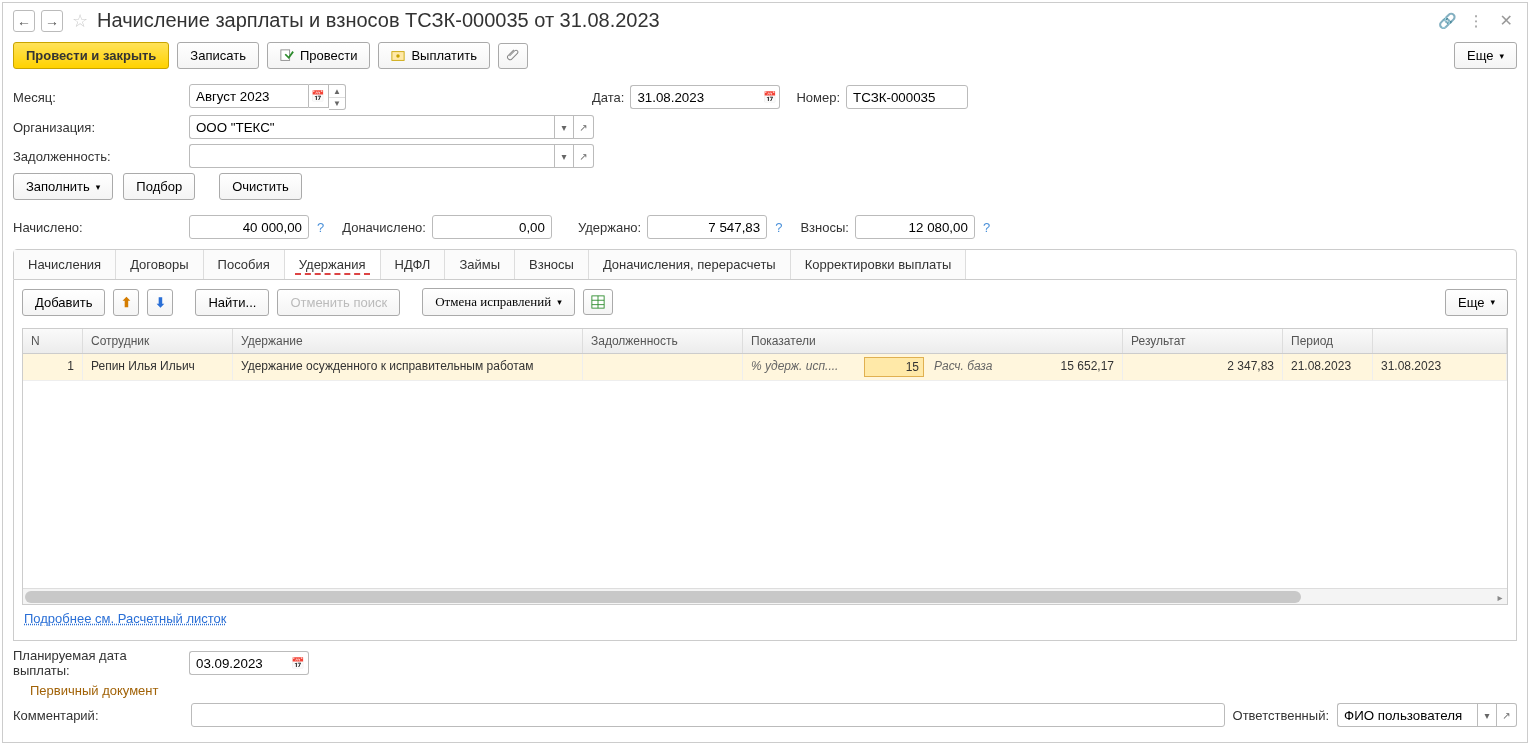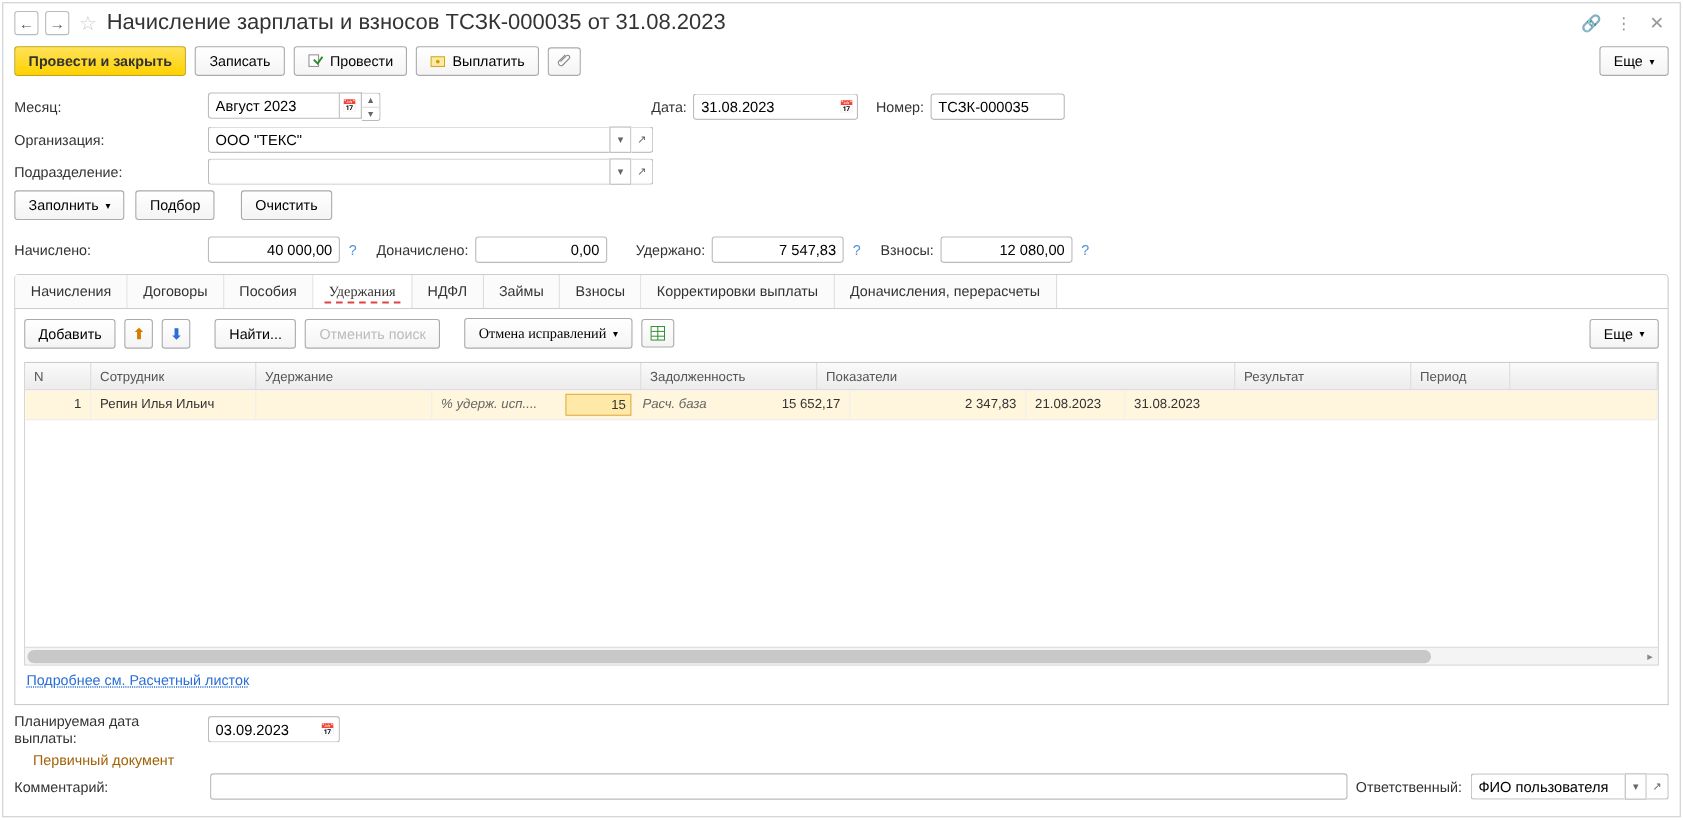--- a/index.html
+++ b/index.html
@@ -39,21 +39,21 @@
 .combo-btn:last-child { border-radius: 0 3px 3px 0; }
 .combo-wide .input { width: 365px; }
 .gap40 { margin-left: 20px; }
 
 .totals-row { display: flex; align-items: center; padding: 6px 10px; gap: 6px; }
 .totals-row .input { text-align: right; width: 120px; }
 .help-q { color: #4a90d9; font-size: 13px; margin-left:2px; margin-right:12px; cursor:pointer; }
 
 .tabs { display: flex; border: 1px solid #ccc; border-radius: 4px 4px 0 0; margin: 4px 10px 0 10px; background:#fff; }
 .tab { padding: 7px 14px; border-right: 1px solid #ddd; cursor: pointer; background:#fbfbfb; }
-.tab.active { background: #fff; position: relative; font-family: Liberation Serif, serif; }
+.tab.active { background: #fff; position: relative; }
 .tab.active .underline { position:absolute; left:10px; right:10px; bottom:4px; border-bottom: 2px dashed #d44; }
 
 .panel { border: 1px solid #ccc; border-top: none; margin: 0 10px; flex:1; display:flex; flex-direction:column; padding:8px; min-height:0; }
 .panel-toolbar { display:flex; align-items:center; gap:8px; margin-bottom:12px; }
 .arrow-btn { width:26px; padding:5px 0; justify-content:center; }
 .arrow-up { color:#d47c00; font-weight:bold; }
 .arrow-down { color:#2a6fd6; font-weight:bold; }
 .btn-disabled { color:#bbb; }
 
 .grid-wrap { border:1px solid #ccc; flex:1; display:flex; flex-direction:column; min-height:0; position:relative; }
@@ -160,21 +160,21 @@
     <div class="form-row">
       <span class="lbl lbl-w">Организация:</span>
       <div class="combo combo-wide">
         <input class="input" value="ООО &quot;ТЕКС&quot;" style="">
         <span class="combo-btn">▾</span>
         <span class="combo-btn">↗</span>
       </div>
     </div>
 
     <div class="form-row">
-      <span class="lbl lbl-w">Подразделение:</span>
+      <span class="lbl lbl-w">Задолженность:</span>
       <div class="combo combo-wide">
         <input class="input" value="" style="">
         <span class="combo-btn">▾</span>
         <span class="combo-btn">↗</span>
       </div>
     </div>
 
     <div class="form-row" style="gap:10px;">
       <button class="btn">
           <span>Заполнить</span> 
@@ -201,22 +201,22 @@
   </div>
 
   <div class="tabs" id="tabs">
       <div class="tab">Начисления</div>
       <div class="tab">Договоры</div>
       <div class="tab">Пособия</div>
       <div class="tab active">Удержания<div class="underline"></div></div>
       <div class="tab">НДФЛ</div>
       <div class="tab">Займы</div>
       <div class="tab">Взносы</div>
+      <div class="tab">Доначисления, перерасчеты</div>
       <div class="tab">Корректировки выплаты</div>
-      <div class="tab">Доначисления, перерасчеты</div>
     </div>
 
   <div class="panel">
     <div class="panel-toolbar">
       <button class="btn">Добавить</button>
       <button class="btn arrow-btn">
           <span class="arrow-up">⬆</span>
         </button>
       <button class="btn arrow-btn">
           <span class="arrow-down">⬇</span>
@@ -249,20 +249,21 @@
         <div class="gh c-debt">Задолженность</div>
         <div class="gh c-ind">Показатели</div>
         <div class="gh c-res">Результат</div>
         <div class="gh c-per">Период</div>
         <div class="gh c-per2"></div>
       </div>
       <div class="grid-body" id="grid-body">
           <div class="grid-row">
             <div class="gc c-n gc-right">1</div>
             <div class="gc c-emp">Репин Илья Ильич</div>
+            <div class="gc c-ded">Удержание осужденного к исправительным работам</div>
             <div class="gc c-debt"></div>
             <div class="gc c-ind">
               <div class="ind-sub">
                 <span class="ind-lbl">% удерж. исп....</span>
                 <span class="ind-val">15</span>
                 <span class="ind-lbl2">Расч. база</span>
                 <span class="ind-val2">15 652,17</span>
               </div>
             </div>
             <div class="gc c-res gc-right">2 347,83</div>

